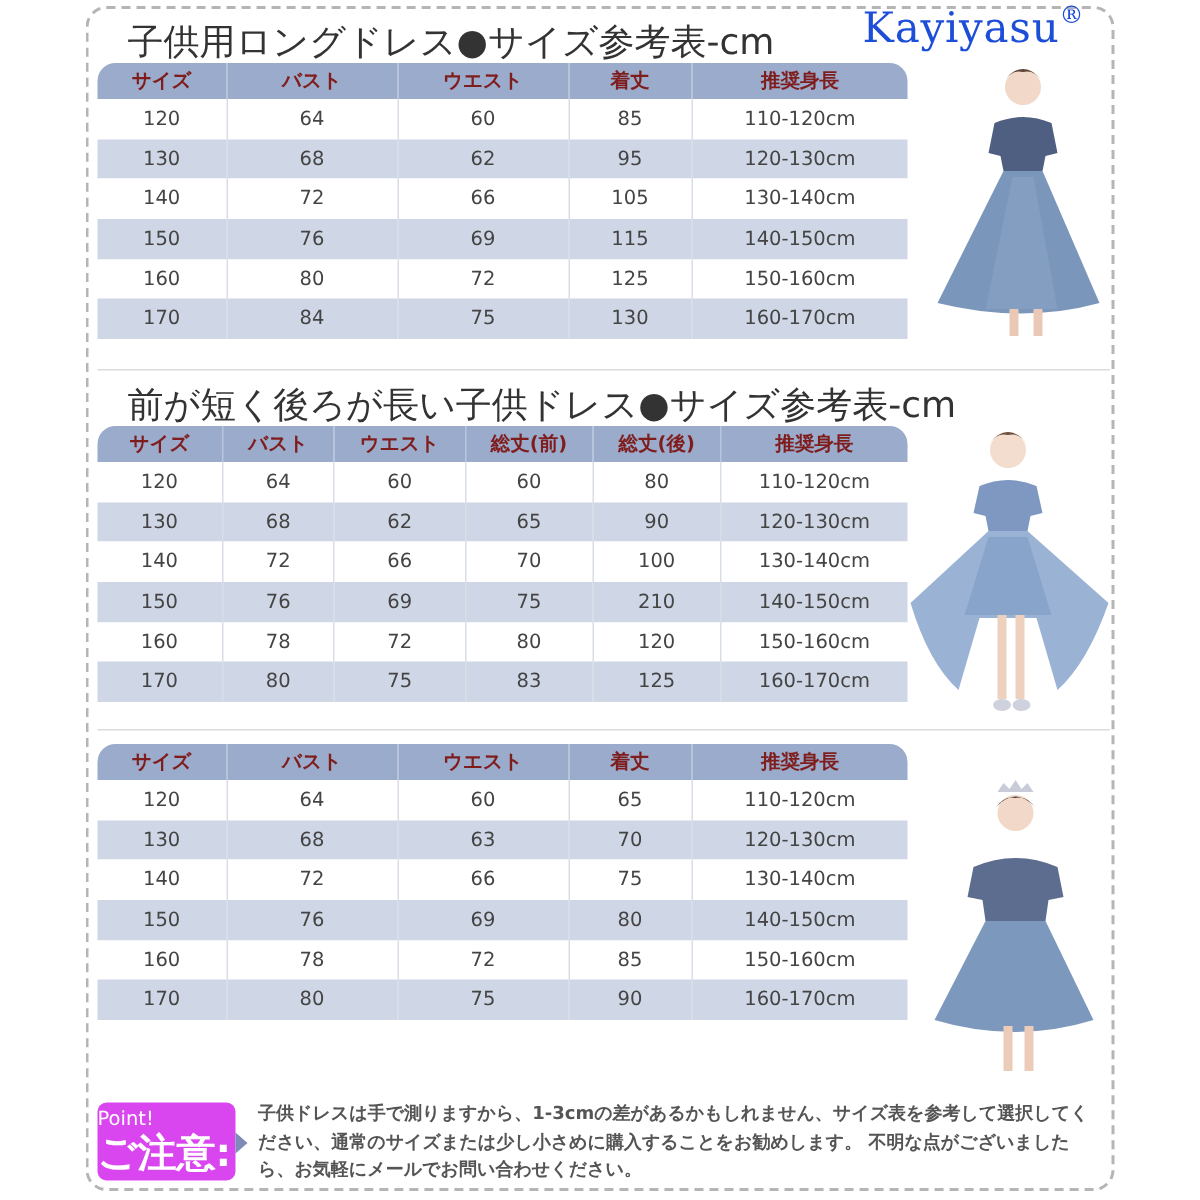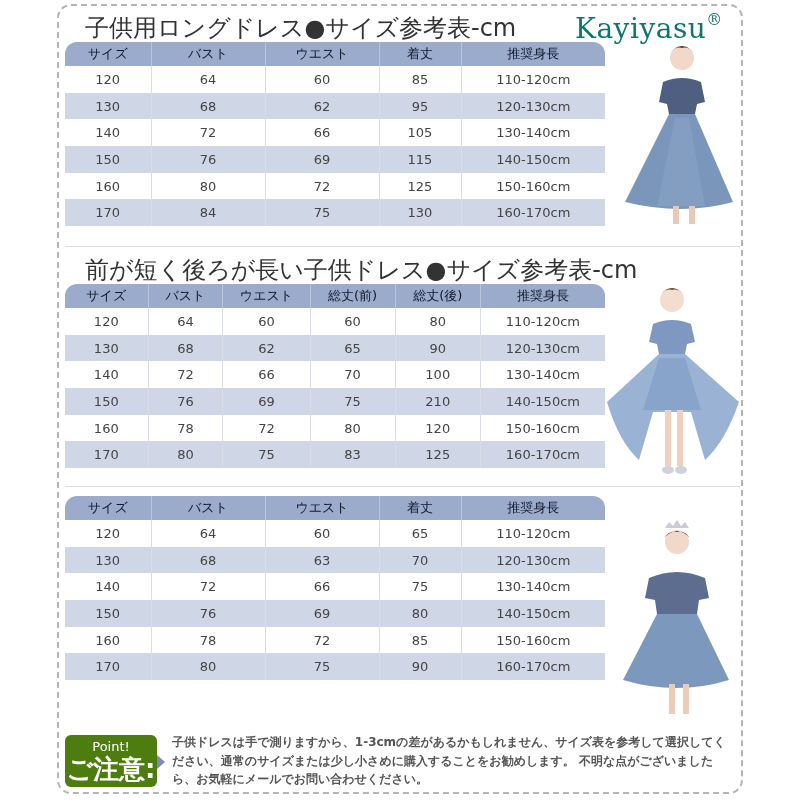--- a/index.html
+++ b/index.html
@@ -4,53 +4,53 @@
 <style>
   * { box-sizing: border-box; margin: 0; padding: 0; }
   html, body { width: 800px; height: 800px; background: #ffffff; overflow: hidden; }
   body { font-family: "DejaVu Sans", "Liberation Sans", sans-serif; color: #333; position: relative; }
 
   .frame {
     position: absolute; left: 57px; top: 4px; width: 686px; height: 790px;
     border: 2px dashed #b5b5b5; border-radius: 14px;
   }
   .watermark {
-    position: absolute; left: 575px; top: 12px;
+    position: absolute; left: 575px; top: 2px;
     font-family: "DejaVu Serif", "Liberation Serif", serif;
-    font-size: 28px; color: #0f766e; letter-spacing: 0.5px;
+    font-size: 28px; color: #1d4ed8; letter-spacing: 0.5px;
   }
   .watermark sup { font-size: 16px; vertical-align: top; position: relative; top: -2px; }
 
   .section { position: absolute; left: 65px; width: 540px; }
   .sec-title { font-size: 24px; color: #333; height: 28px; line-height: 28px; padding-left: 20px; white-space: nowrap; }
 
   table { width: 540px; border-collapse: collapse; table-layout: fixed; }
   thead th {
-    background: #9aabcb; color: #0f172a; font-weight: normal;
+    background: #9aabcb; color: #7f1d1d; font-weight: bold;
     font-size: 13px; height: 24px; border-right: 1px solid #b9c5dc;
   }
   thead th:first-child { border-top-left-radius: 12px; }
   thead th:last-child { border-top-right-radius: 12px; border-right: none; }
   tbody td {
     text-align: center; font-size: 13px; color: #444; height: 26.7px;
     border-right: 1px solid #d8dde8;
   }
   tbody td:last-child { border-right: none; }
   tbody tr:nth-child(odd) td { background: #ffffff; }
   tbody tr:nth-child(even) td { background: #cfd6e5; }
 
   .divider { position: absolute; left: 65px; width: 675px; height: 1px; background: #dcdcdc; }
 
   .photo { position: absolute; left: 605px; width: 135px; height: 200px; }
   .photo svg { width: 100%; height: 100%; }
 
   .note { position: absolute; left: 65px; top: 733px; width: 670px; height: 56px; }
   .point-badge {
     position: absolute; left: 0; top: 2px; width: 92px; height: 52px;
-    background: #4d7c0f; border-radius: 6px; color: #fff; text-align: center;
+    background: #d946ef; border-radius: 6px; color: #fff; 
   }
   .point-badge::after {
     content: ""; position: absolute; right: -8px; top: 20px;
     border-left: 8px solid #7e8bb7; border-top: 7px solid transparent; border-bottom: 7px solid transparent;
   }
   .point-en { font-size: 13px; line-height: 18px; padding-top: 3px; display: block; }
   .point-jp { font-size: 26px; font-weight: bold; line-height: 26px; display: block; }
   .note-text {
     position: absolute; left: 107px; top: 0; width: 560px;
     font-size: 12px; line-height: 18.5px; color: #555; font-weight: bold;

